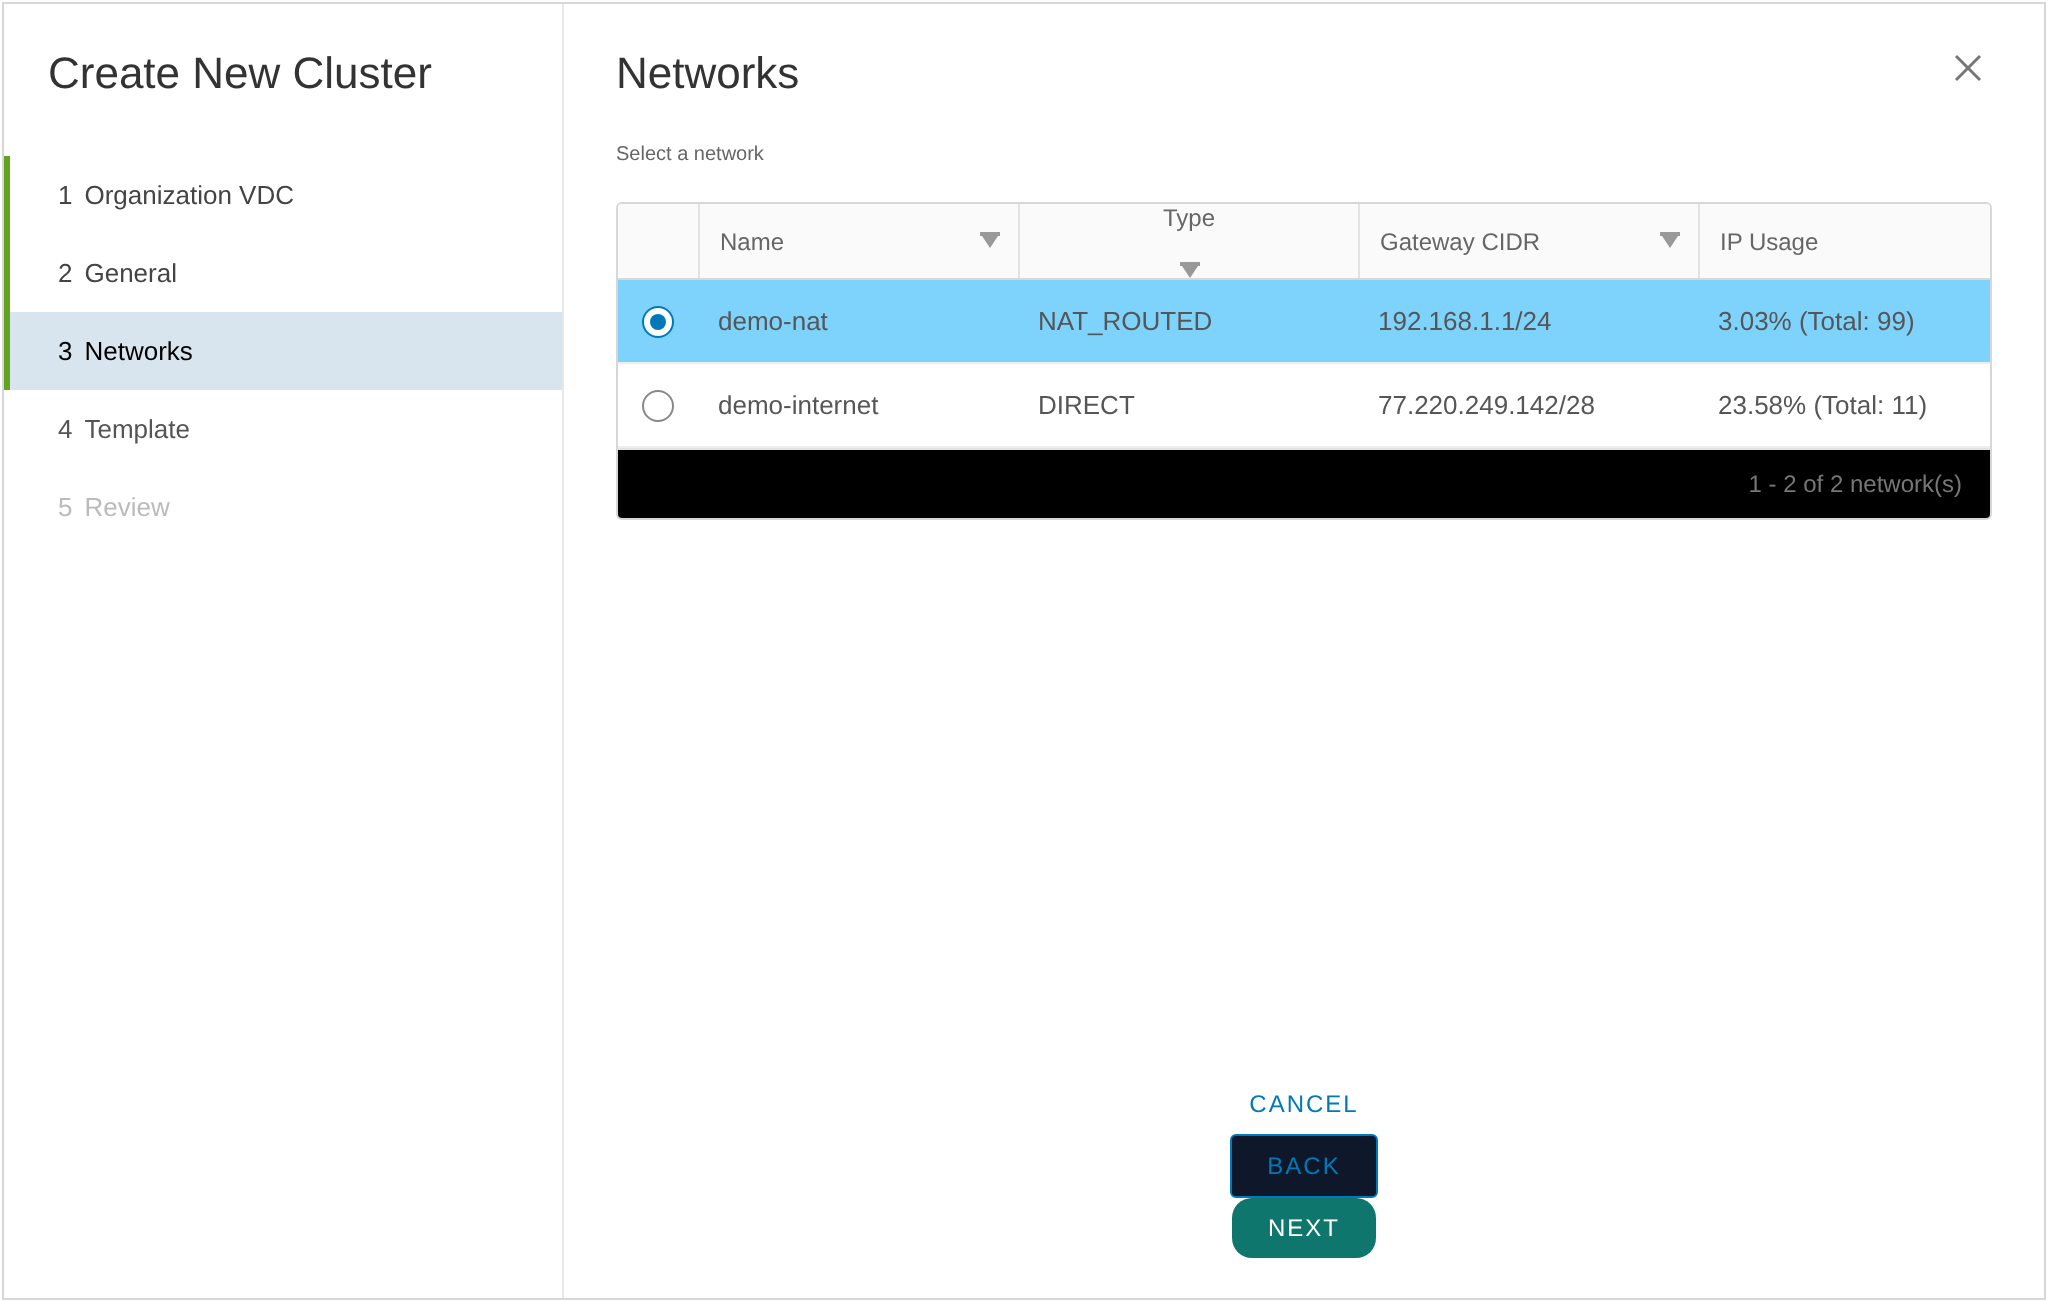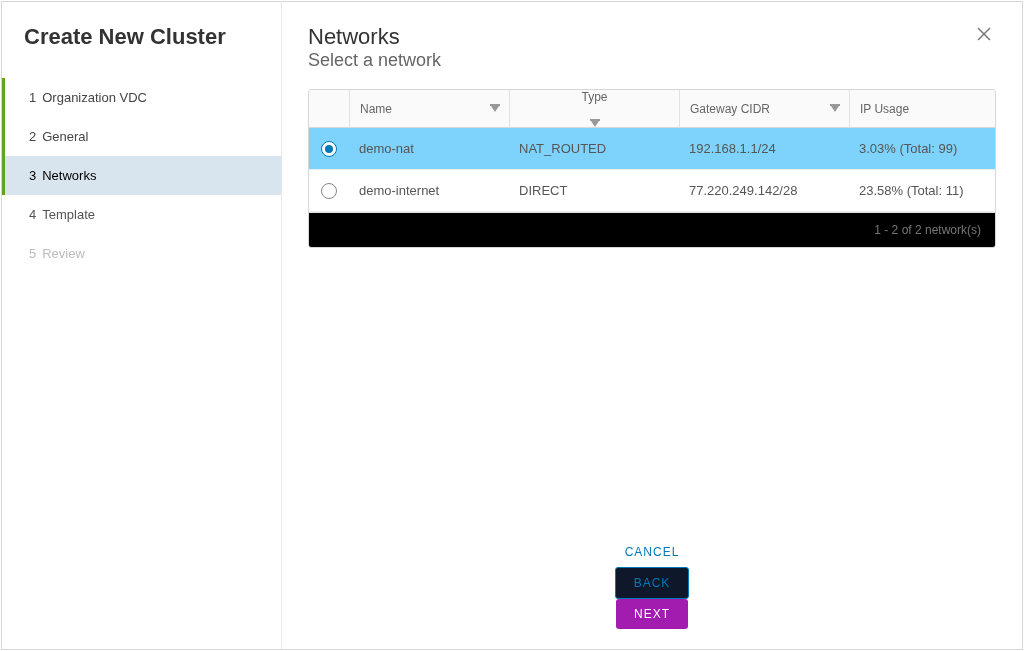--- a/index.html
+++ b/index.html
@@ -17,21 +17,21 @@
       position: relative;
       margin: 1px;
     }
     .sidebar {
       width: 280px;
       border-right: 1px solid #e8e8e8;
       padding: 22px 0 0 0;
     }
     .sidebar-title {
       font-size: 22px;
-      font-weight: 700;
+      font-weight: 400;
       color: #333;
       padding: 0 0 28px 22px;
     }
     .step {
       padding: 12px 22px 12px 24px;
       font-size: 13px;
       color: #444;
       border-left: 3px solid transparent;
       cursor: pointer;
       display: flex;
@@ -66,21 +66,22 @@
       color: #333;
     }
     .close-x {
       font-size: 18px;
       color: #777;
       cursor: pointer;
       line-height: 1;
       padding: 2px 4px;
     }
     .subtitle {
-      font-size: 18px;
+      margin-top: 22px;
+      font-size: 10px;
       color: #666;
     }
     .table {
       margin-top: 18px;
       border: 1px solid #d7d7d7;
       border-radius: 3px;
       overflow: hidden;
     }
     .thead {
       display: flex;
@@ -161,21 +162,21 @@
       font-size: 12px;
       letter-spacing: 1px;
       padding: 8px 18px;
       border-radius: 3px;
       cursor: pointer;
       border: none;
       background: none;
     }
     .btn-link { color: #0079b8; }
     .btn-outline { border: 1px solid #0079b8; color: #0079b8; background: #0f172a; }
-    .btn-primary { background: #a21caf; color: #fff; }
+    .btn-primary { background: #0f766e; color: #fff; border-radius: 10px; }
     .cell { overflow: hidden; text-overflow: ellipsis; white-space: nowrap; }
   </style>
 </head>
 <body>
 
 <div class="modal">
 
   <aside class="sidebar">
     <h1 class="sidebar-title">Create New Cluster</h1>
 

